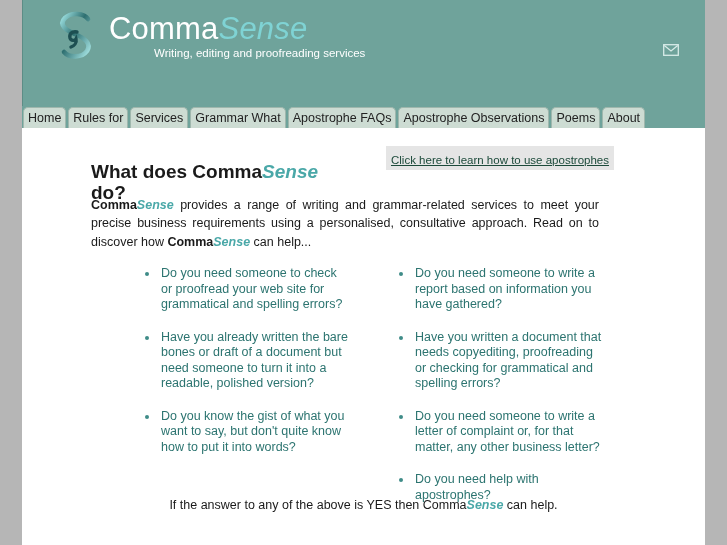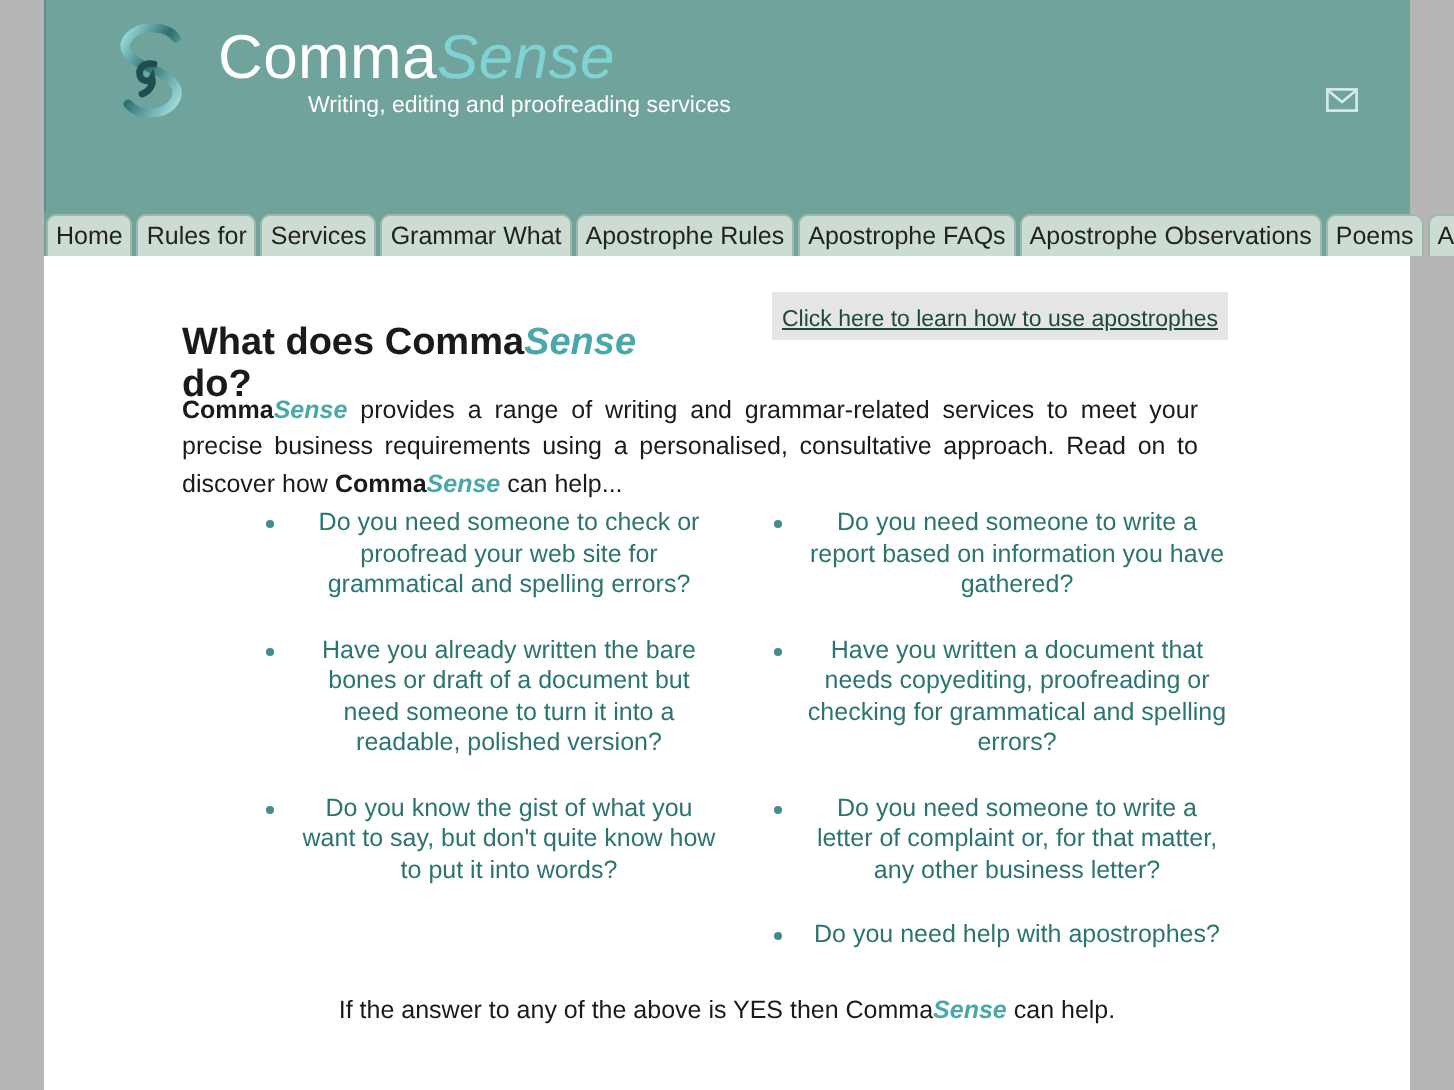--- a/index.html
+++ b/index.html
@@ -181,24 +181,23 @@
     position: absolute;
     top: 122px;
     font-size: 12.5px;
     line-height: 15.5px;
     color: #2c7470;
   }
   #col-left  { left: 104px; width: 238px; }
   #col-right { left: 358px; width: 238px; }
 
   .bullet-col ul {
-    margin: 4px;
+    margin: 16px;
     padding: 0;
     list-style: none;
-    text-align: center;
   }
   .bullet-col li {
     position: relative;
     padding-left: 19px;
     margin-bottom: 17px;
   }
   .bullet-col li::before {
     content: "";
     position: absolute;
     left: 3px;
@@ -255,21 +254,20 @@
       <rect x="0.7" y="0.7" width="14.6" height="10.6" fill="none" stroke="#d8ece8" stroke-width="1.3"></rect>
       <path d="M1.3 1.5 L8 7 L14.7 1.5" fill="none" stroke="#d8ece8" stroke-width="1.3"></path>
     </svg>
   </div>
 
   <div id="nav">
     <div class="tab">Home</div>
     <div class="tab">Rules for</div>
     <div class="tab">Services</div>
     <div class="tab">Grammar What</div>
-    <div class="tab">Apostrophe Rules</div>
     <div class="tab">Apostrophe FAQs</div>
     <div class="tab">Apostrophe Observations</div>
     <div class="tab">Poems</div>
     <div class="tab">About</div>
 
   </div>
 
   <div id="content">
 
     <h1 id="headline"><span>What does </span><span>Comma</span><span class="sense">Sense</span><span> do?</span></h1>

